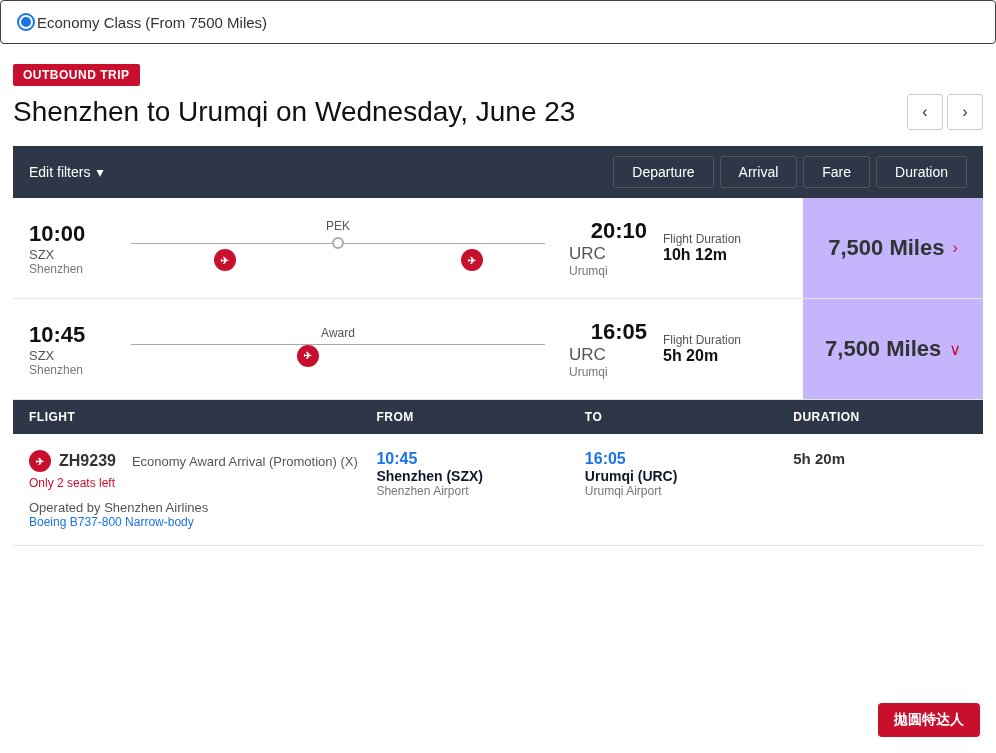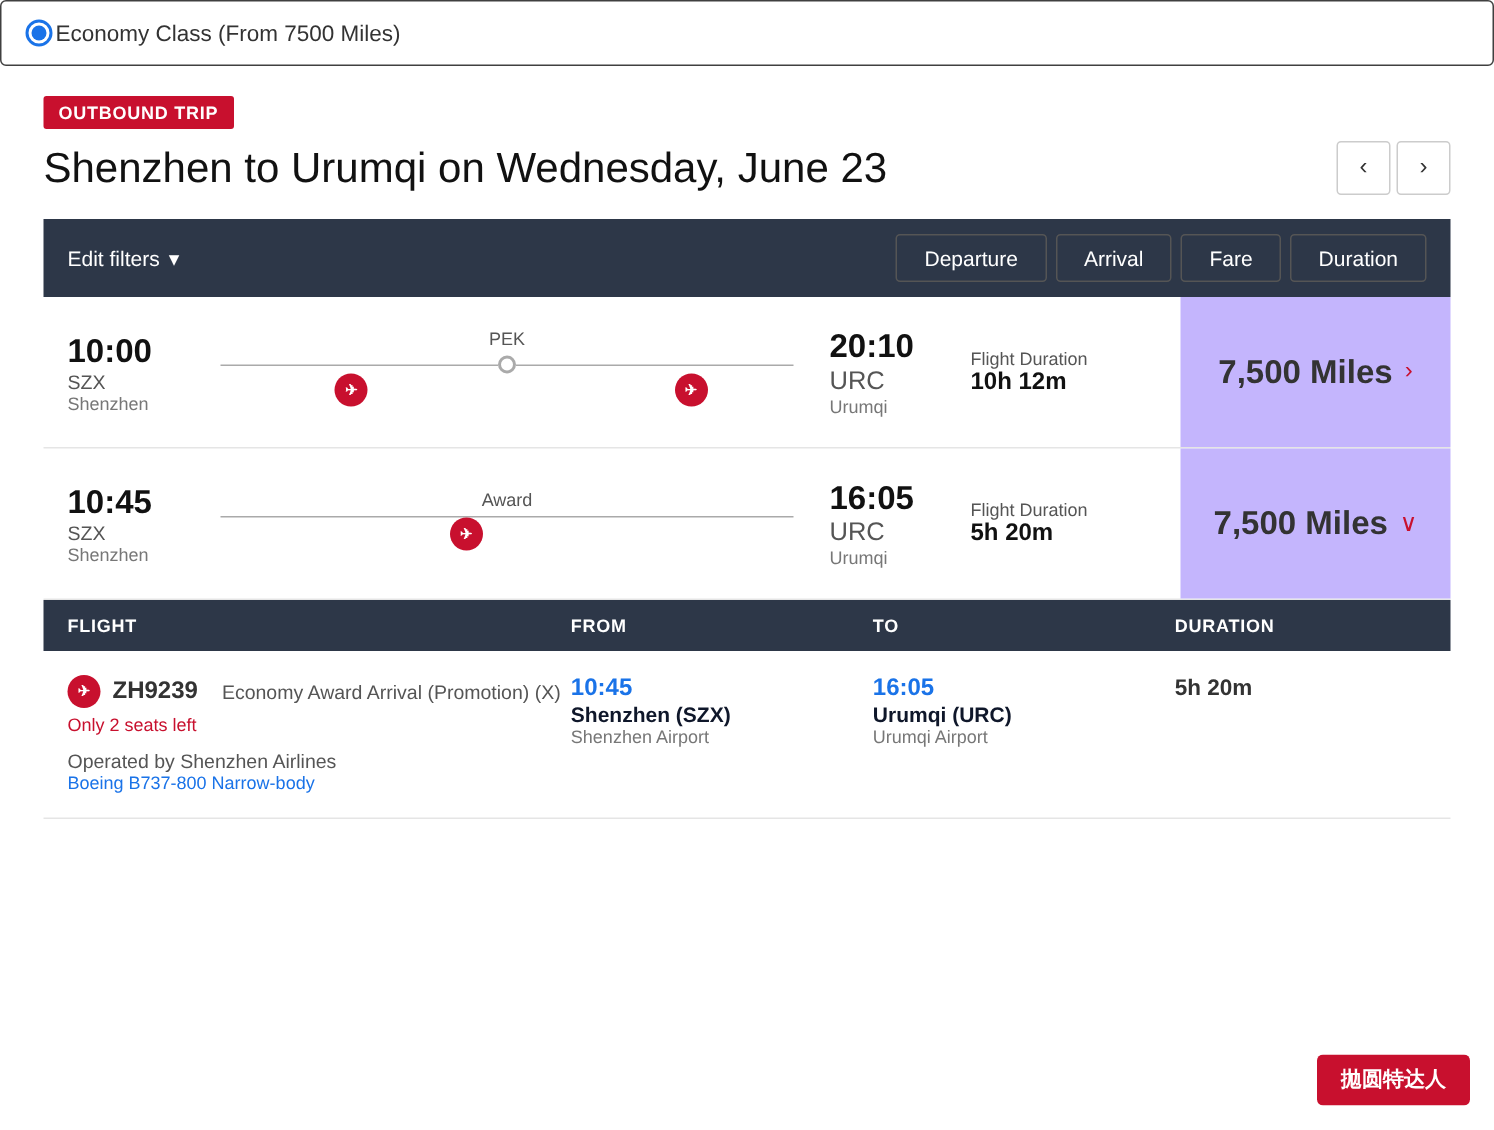--- a/index.html
+++ b/index.html
@@ -24,21 +24,21 @@
       flex-shrink: 0;
     }
     .radio-btn-inner {
       width: 10px; height: 10px;
       border-radius: 50%;
       background: #1a73e8;
     }
     .fare-class-label { font-size: 15px; color: #333; }
 
     
-    .outbound-section { padding: 0 29px; margin-top: 20px; }
+    .outbound-section { padding: 0 13px; margin-top: 20px; }
     .outbound-badge {
       display: inline-block;
       background: #c8102e;
       color: #fff;
       font-size: 12px;
       font-weight: bold;
       padding: 4px 10px;
       border-radius: 2px;
       margin-bottom: 8px;
       letter-spacing: 0.5px;
@@ -134,21 +134,21 @@
     .circle { width: 12px; height: 12px; border-radius: 50%; border: 2px solid #aaa; background: #fff; flex-shrink: 0; }
     .airline-badge {
       width: 22px; height: 22px;
       border-radius: 50%;
       background: #c8102e;
       display: flex; align-items: center; justify-content: center;
       font-size: 10px; color: #fff; font-weight: bold;
     }
 
     .arrival-block { min-width: 90px; text-align: left; padding-left: 12px; }
-    .arr-time { font-size: 22px; font-weight: bold; color: #111; }
+    .arr-time { font-size: 22px; font-weight: bold; color: #111; text-align: right; }
     .arr-code { font-size: 17px; color: #555; }
     .arr-city { font-size: 12px; color: #777; }
 
     .duration-block { min-width: 140px; padding: 0 16px; }
     .duration-label { font-size: 12px; color: #555; }
     .duration-value { font-size: 16px; font-weight: bold; color: #111; }
 
     .price-block {
       min-width: 180px;
       background: #c4b5fd;

